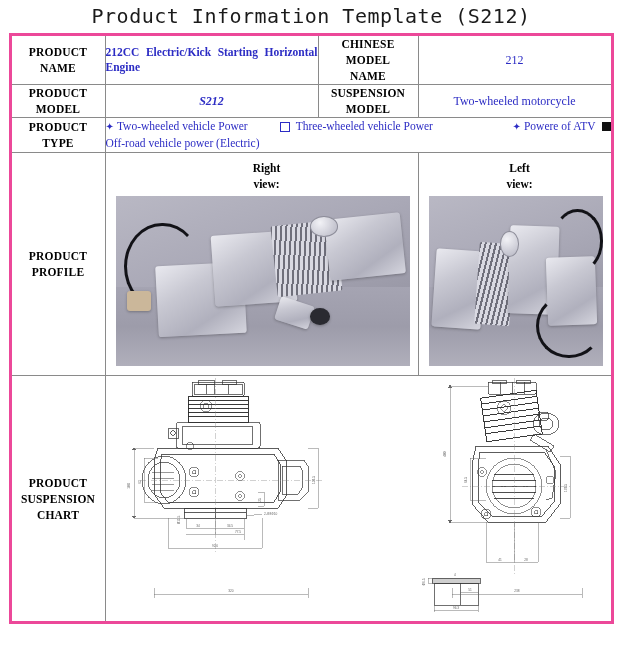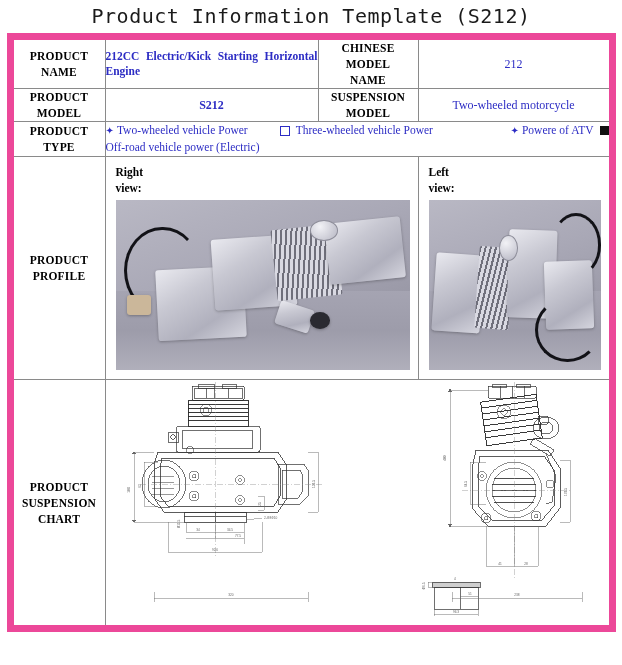--- a/index.html
+++ b/index.html
@@ -32,21 +32,21 @@
     padding-bottom: 5px;
     white-space: nowrap;
   }
 
   
   table.pit {
     border-collapse: collapse;
     table-layout: fixed;
     width: 602px;
     margin: 0 auto;
-    border: 7px solid #ec4899;
+    border: 3px solid #ec4899;
   }
   table.pit td {
     border: 1px solid #8a8a8a;
     vertical-align: middle;
     padding: 0;
   }
 
   .lbl {
     text-align: center;
     font-weight: bold;
@@ -66,20 +66,21 @@
     padding: 4px 6px;
     text-align: justify;
     text-align-last: justify;
   }
   .val-blue-center {
     color: #2c2cc4;
     font-weight: bold;
     font-size: 12px;
     text-align: center;
     padding: 4px 6px;
+    font-style: italic;
   }
   .val-blue-plain {
     color: #2c2cc4;
     font-weight: normal;
     font-size: 12px;
     text-align: center;
     padding: 4px 6px;
     margin-left: 14px;
   }
 
@@ -131,21 +132,21 @@
     vertical-align: top;
     position: relative;
   }
   .view-label {
     font-weight: bold;
     font-size: 11.5px;
     line-height: 16px;
     padding: 3px 0 0 10px;
     color: #000;
   }
-  .view-label span { display: block; }
+  .view-label span { display: block; text-align: center; }
   .photo-wrap {
     padding: 4px 8px 6px 10px;
   }
   .photo {
     width: 100%;
     height: 170px;
     position: relative;
     overflow: hidden;
     background: linear-gradient(160deg,#b9b8c4 0%, #a9a8b6 40%, #9b9aa8 70%, #8e8d9b 100%);
   }

